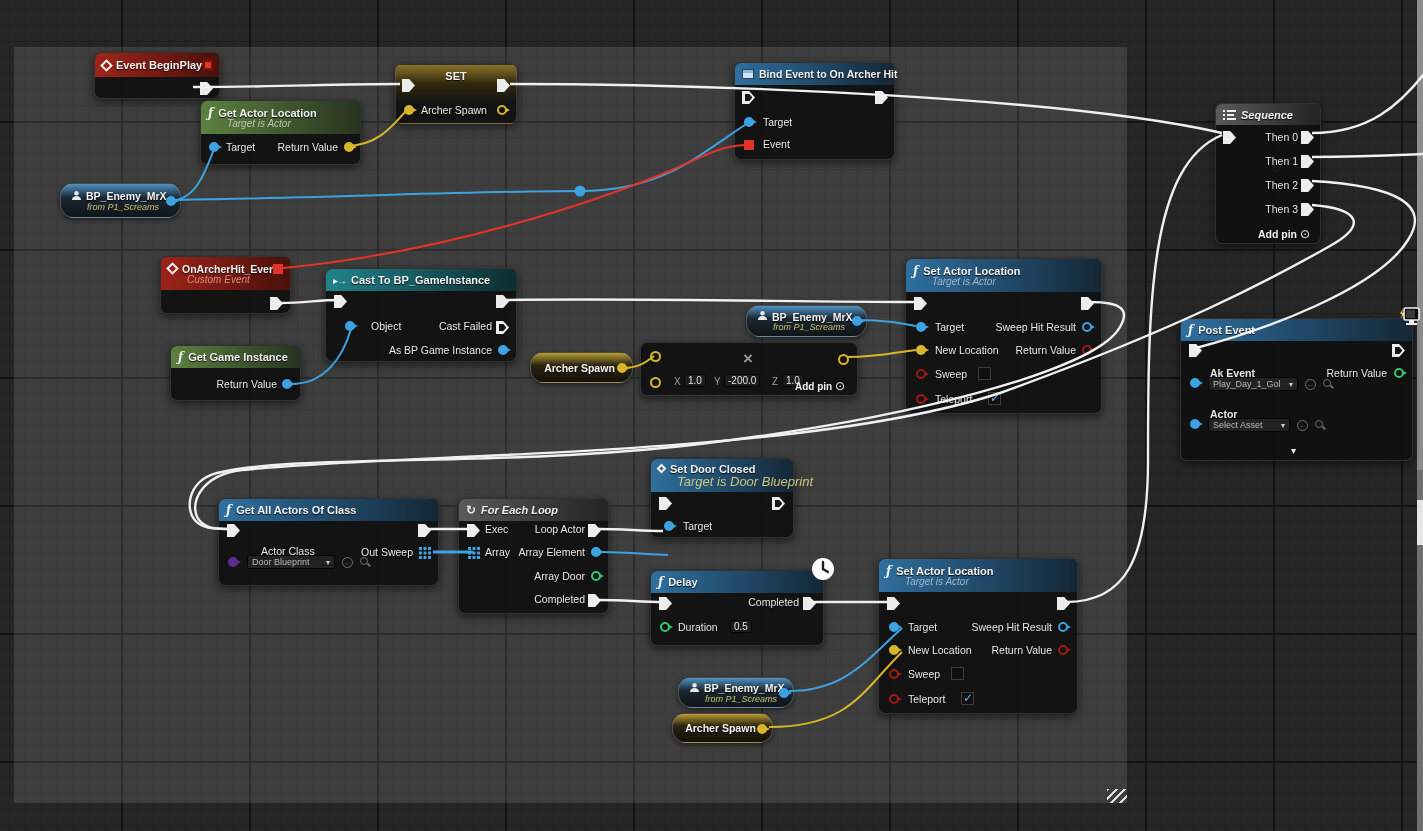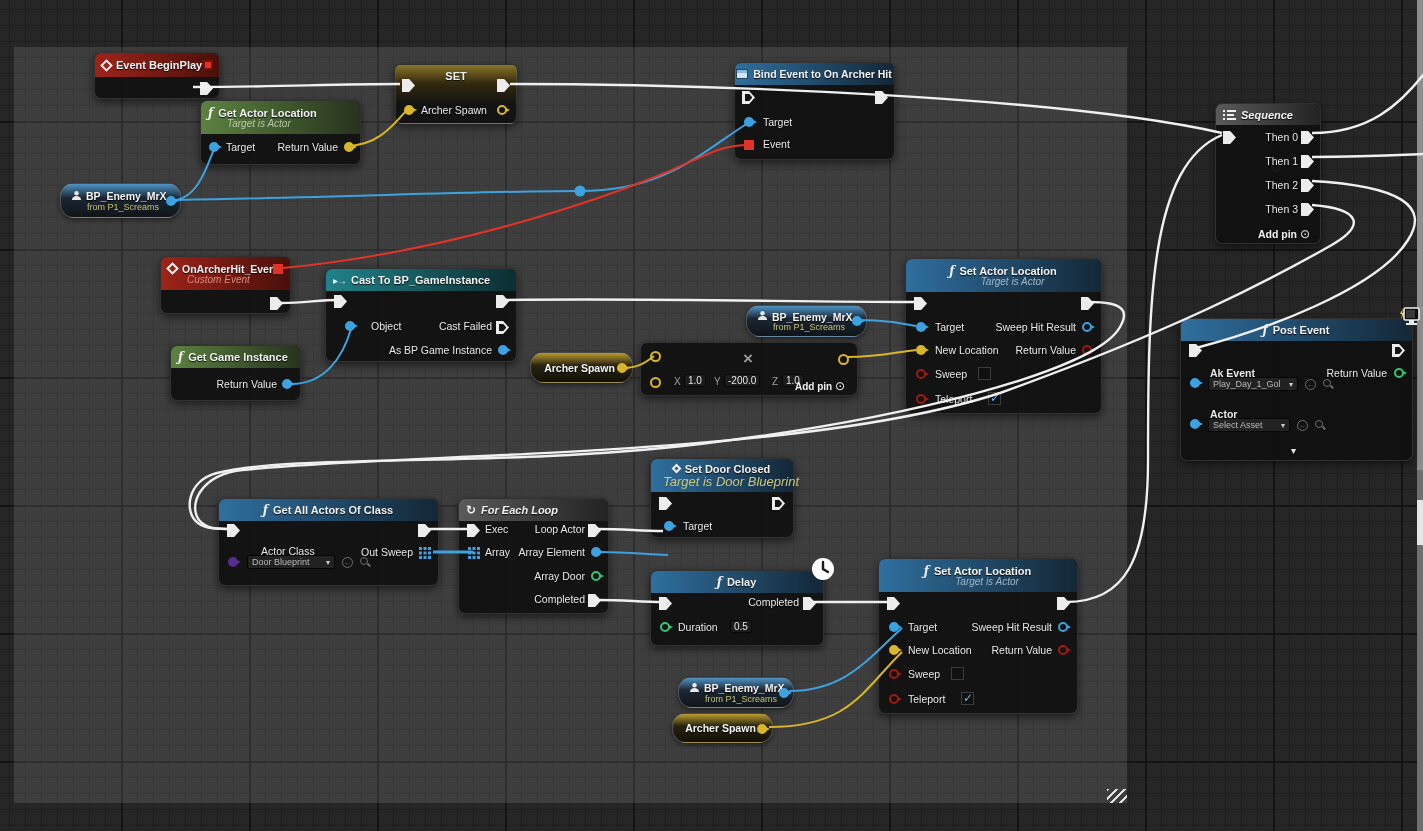--- a/index.html
+++ b/index.html
@@ -30,21 +30,21 @@
   
   .node{position:absolute;background:rgba(16,16,16,0.93);border:1px solid rgba(110,110,110,0.35);
     border-radius:7px;box-shadow:0 3px 8px rgba(0,0,0,0.55);z-index:2;}
   .hdr{position:absolute;left:0;top:0;right:0;border-radius:6px 6px 0 0;
     display:flex;flex-direction:column;justify-content:center;padding:2px 8px 2px 7px;}
   .trow{display:flex;align-items:center;gap:5px;}
   .ntitle{font-size:11px;font-weight:bold;color:#f2f2f2;text-shadow:0 1px 1px rgba(0,0,0,.9);white-space:nowrap;}
   .nsub{font-size:10px;font-style:italic;white-space:nowrap;margin-left:19px;margin-top:-1px;}
   .hdr-red{background:linear-gradient(to right,#9e241a,#49100a);}
   .hdr-green{background:linear-gradient(to right,#5c8140,#27331f);}
-  .hdr-blue{background:linear-gradient(to right,#2f6f9f,#142736);align-items:center;}
+  .hdr-blue{background:linear-gradient(to right,#2f6f9f,#142736);}
   .hdr-teal{background:linear-gradient(to right,#20828a,#0c2e31);}
   .hdr-gray{background:linear-gradient(to right,#5a5a5a,#232323);font-style:italic;}
   .sub-blue{color:#9fb6c8;}.sub-red{color:#d98a82;}.sub-green{color:#b9c8a8;}.sub-yel{color:#cdc67c;}
   
   .p-exec{position:absolute;width:13px;height:13px;z-index:3;}
   .p-exec i{position:absolute;inset:0;background:#ececec;
     clip-path:polygon(0 0,55% 0,100% 50%,55% 100%,0 100%);}
   .p-exec b{position:absolute;inset:2.6px;background:#141414;
     clip-path:polygon(0 0,55% 0,100% 50%,55% 100%,0 100%);}
   .p-dot{position:absolute;width:10px;height:10px;border-radius:50%;
@@ -91,21 +91,21 @@
   .addpin{position:absolute;font-size:10.5px;font-weight:bold;color:#f0f0f0;z-index:3;white-space:nowrap;}
   .addpin .tgt{font-weight:normal;font-size:12px;}
   .chev{position:absolute;color:#e8e8e8;font-size:10px;z-index:3;}
   
   .pill{position:absolute;border-radius:14px;border:1px solid rgba(130,130,130,.5);
     box-shadow:0 2px 5px rgba(0,0,0,.5);z-index:2;display:flex;flex-direction:column;
     justify-content:center;padding:2px 14px 2px 10px;}
   .pill-blue{background:linear-gradient(180deg,#4f93c4 0%,#1b2733 42%,#101418 100%);}
   .pill-yel{background:linear-gradient(180deg,#bb9c2f 0%,#2a2512 42%,#121008 100%);}
   .pill .t{font-size:10.5px;font-weight:bold;color:#f4f4f4;text-shadow:0 1px 1px #000;white-space:nowrap;display:flex;align-items:center;gap:4px;}
-  .pill .s{font-size:9px;color:#c9c16e;white-space:nowrap;margin-left:16px;margin-top:-1px;}
+  .pill .s{font-size:9px;font-style:italic;color:#c9c16e;white-space:nowrap;margin-left:16px;margin-top:-1px;}
   .pill .t.center{justify-content:center;margin-left:0;}
   svg.wires{position:absolute;left:0;top:0;z-index:4;pointer-events:none;}
   .badge-clock{position:absolute;z-index:5;}
   .node-mini-dot{position:absolute;width:9px;height:9px;border-radius:50%;border:2px solid #8a8a8a;z-index:1;}
 </style>
 </head>
 <body>
 
 <div id="stage">
 

